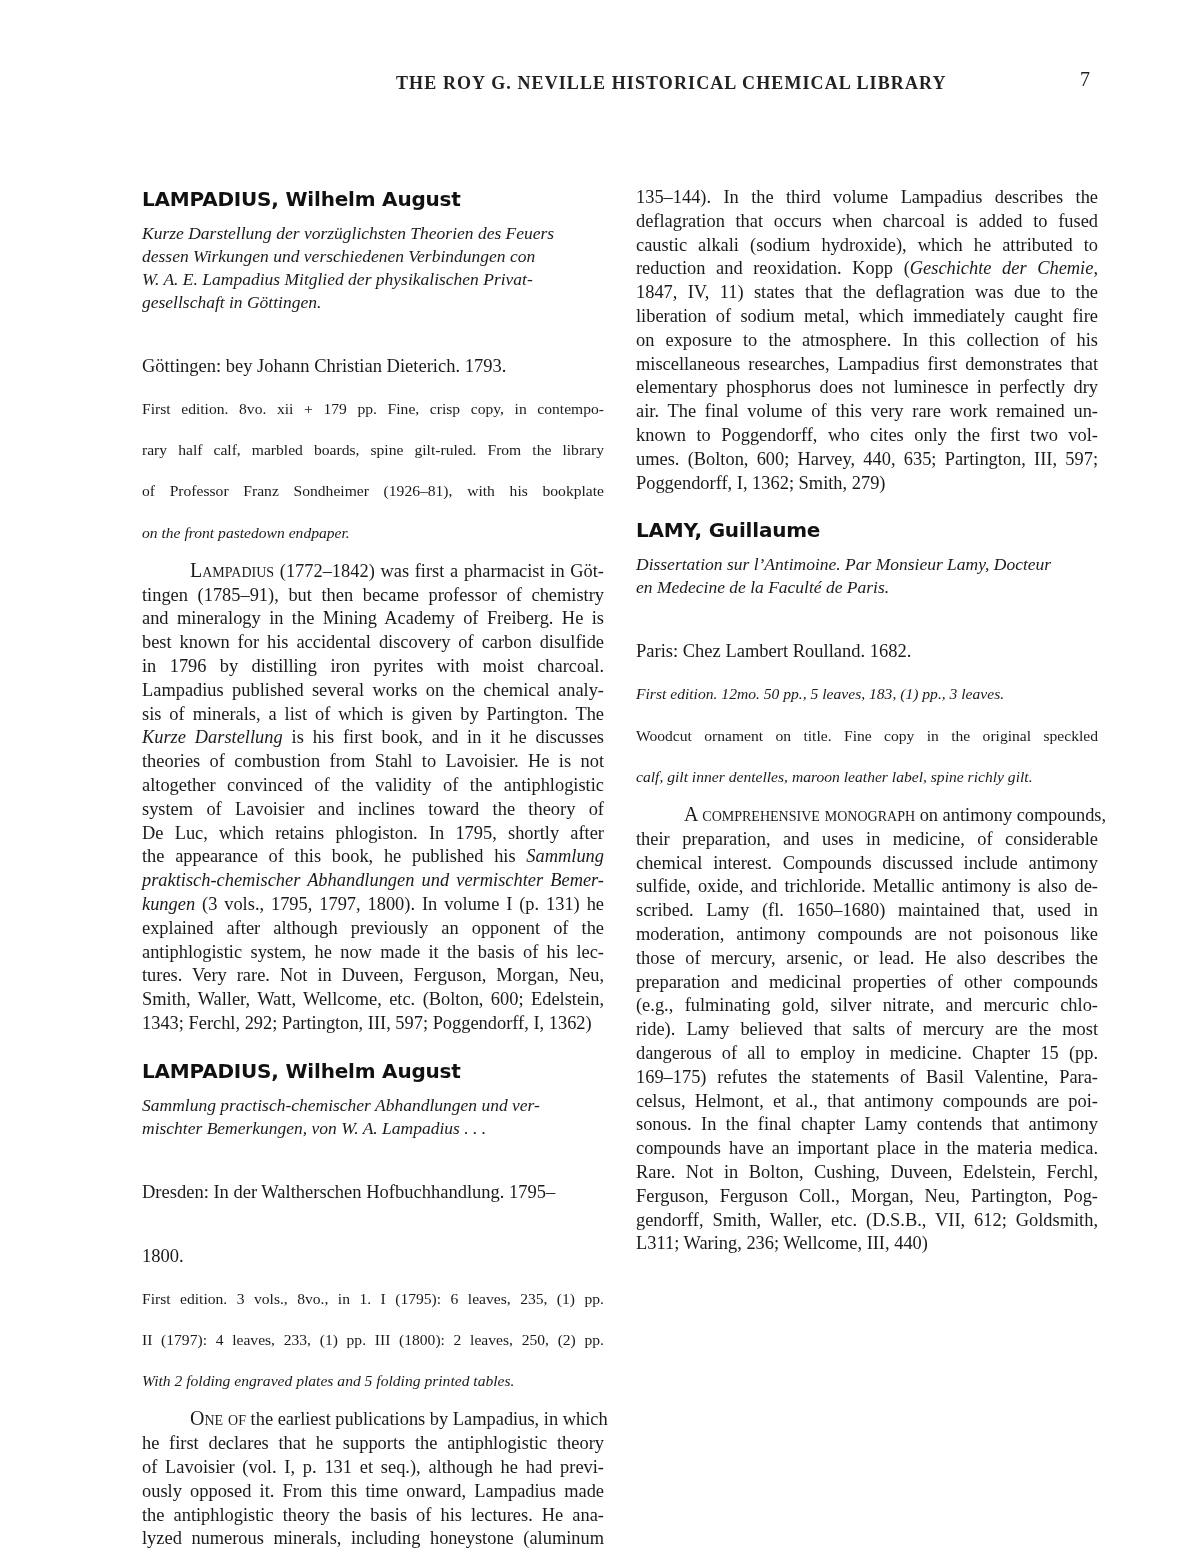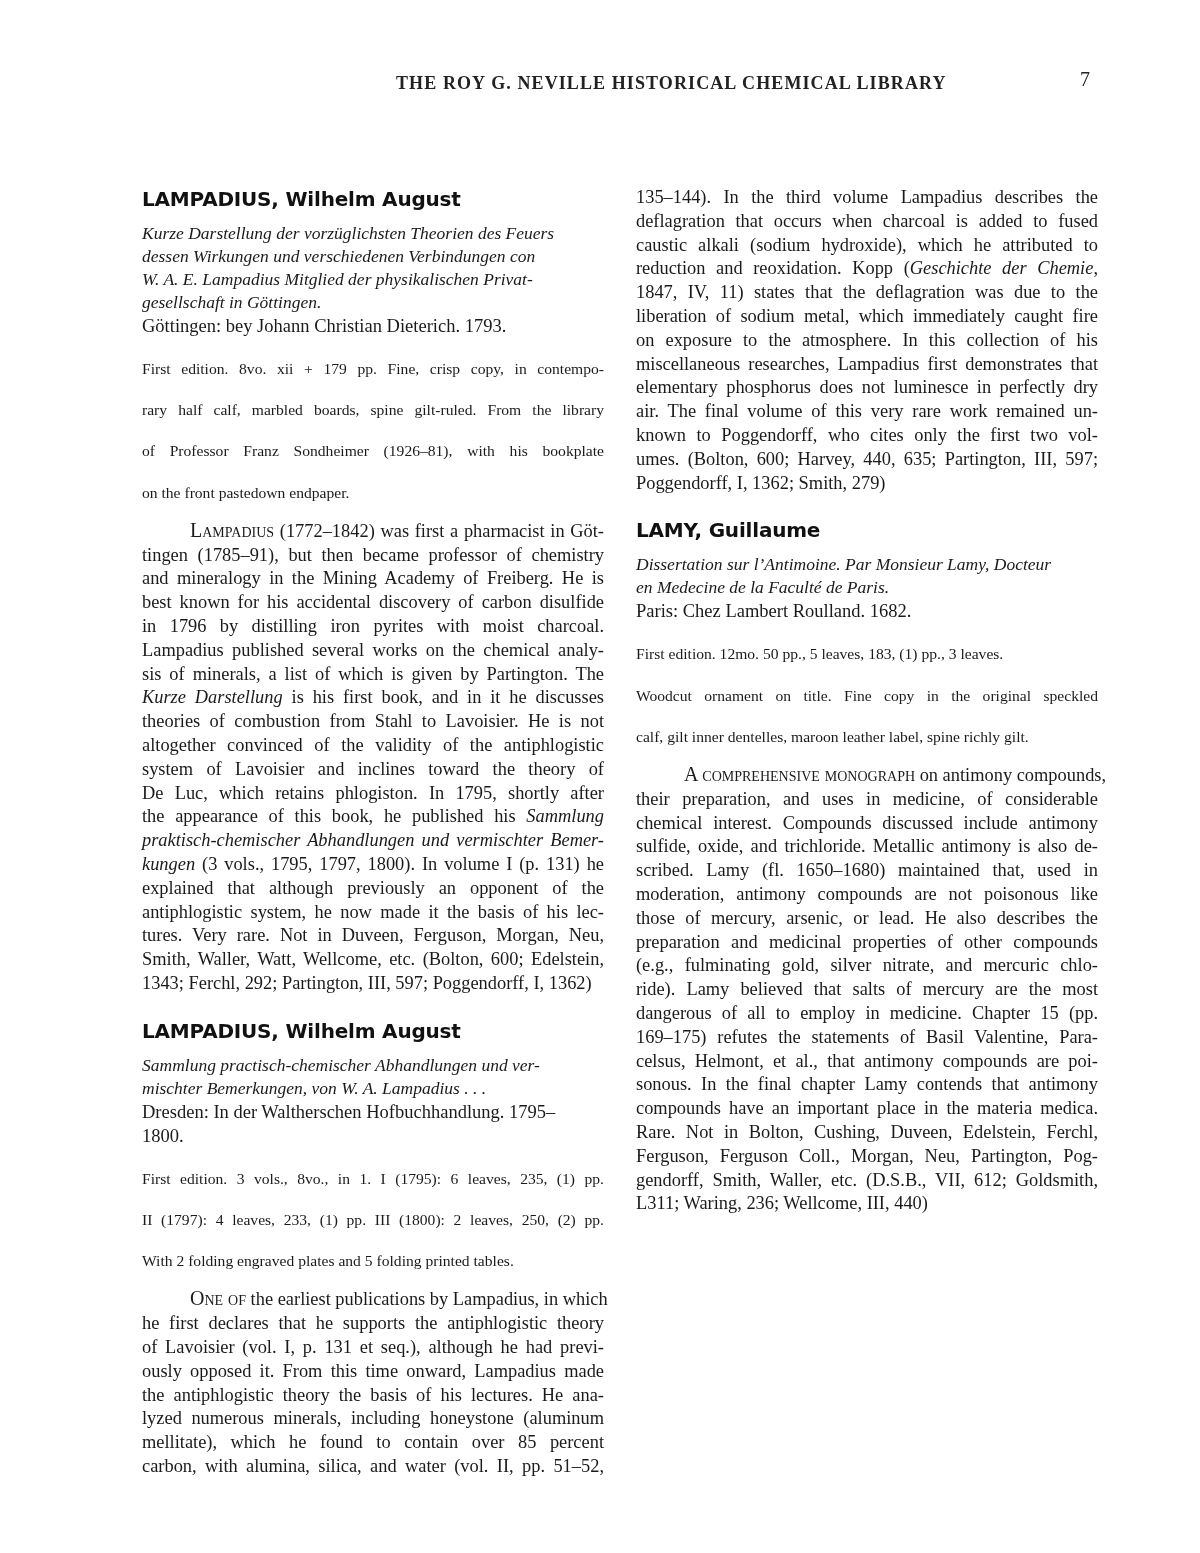--- a/index.html
+++ b/index.html
@@ -4,24 +4,24 @@
 <style>
   html, body { margin:0; padding:0; background:#ffffff; }
   body { width:1200px; height:1553px; position:relative; overflow:hidden; color:#1a1a1a; }
   .running-head { position:absolute; top:73px; left:396px; font-family:"Liberation Serif", serif; font-size:18px; letter-spacing:1.1px; font-weight:bold; color:#222; }
   .page-num { position:absolute; top:68px; left:1080px; font-family:"Liberation Serif", serif; font-size:20px; color:#222; }
   .col { position:absolute; width:462px; }
   .col.left { left:142px; top:186px; }
   .col.right { left:636px; top:186px; }
   .heading { font-family:"DejaVu Sans", sans-serif; font-size:20px; line-height:26px; margin:0 0 10px 0; color:#111; letter-spacing:-0.2px; }
   .title-lines .ln { font-family:"Liberation Serif", serif; font-style:italic; font-size:17.5px; line-height:23px; white-space:nowrap; }
-  .imprint .ln { font-family:"Liberation Serif", serif; font-size:18.5px; line-height:24px; white-space:nowrap; }
+  .imprint .ln { font-family:"Liberation Serif", serif; font-size:18.5px; line-height:24px; white-space:nowrap;margin-top:40px; }
   .collation { margin-top:12px; }
   .collation .ln { font-family:"Liberation Serif", serif; font-size:15.6px; line-height:21.2px; white-space:nowrap; text-align-last:justify; text-align:justify;margin-top:20px; }
-  .collation .ln.last { text-align-last:left; }
+  .collation .ln.last { text-align-last:left;font-style:italic; }
   .body-text { margin-top:16px; }
   .body-text .ln { font-family:"Liberation Serif", serif; font-size:18.4px; line-height:23.8px; white-space:nowrap; text-align:justify; text-align-last:justify; }
   .body-text .ln.last { text-align-last:left; }
   .sc { font-variant:small-caps; font-size:20px;margin-left:48px; }
   .it { font-style:italic; }
   .spacer { height:22px; }
 </style>
 </head>
 <body>
 
@@ -56,21 +56,21 @@
       <div class="ln">Lampadius published several works on the chemical analy-</div>
       <div class="ln">sis of minerals, a list of which is given by Partington. The</div>
       <div class="ln"><span class="it">Kurze Darstellung</span><span> is his first book, and in it he discusses</span></div>
       <div class="ln">theories of combustion from Stahl to Lavoisier. He is not</div>
       <div class="ln">altogether convinced of the validity of the antiphlogistic</div>
       <div class="ln">system of Lavoisier and inclines toward the theory of</div>
       <div class="ln">De Luc, which retains phlogiston. In 1795, shortly after</div>
       <div class="ln"><span>the appearance of this book, he published his </span><span class="it">Sammlung</span></div>
       <div class="ln it">praktisch-chemischer Abhandlungen und vermischter Bemer-</div>
       <div class="ln"><span class="it">kungen</span><span> (3 vols., 1795, 1797, 1800). In volume I (p. 131) he</span></div>
-      <div class="ln">explained that although previously an opponent of the</div>
+      <div class="ln">explained after although previously an opponent of the</div>
       <div class="ln">antiphlogistic system, he now made it the basis of his lec-</div>
       <div class="ln">tures. Very rare. Not in Duveen, Ferguson, Morgan, Neu,</div>
       <div class="ln">Smith, Waller, Watt, Wellcome, etc. (Bolton, 600; Edelstein,</div>
       <div class="ln last">1343; Ferchl, 292; Partington, III, 597; Poggendorff, I, 1362)</div>
     </div>
   </div>
 
   <div class="spacer"></div>
 
   <div>

